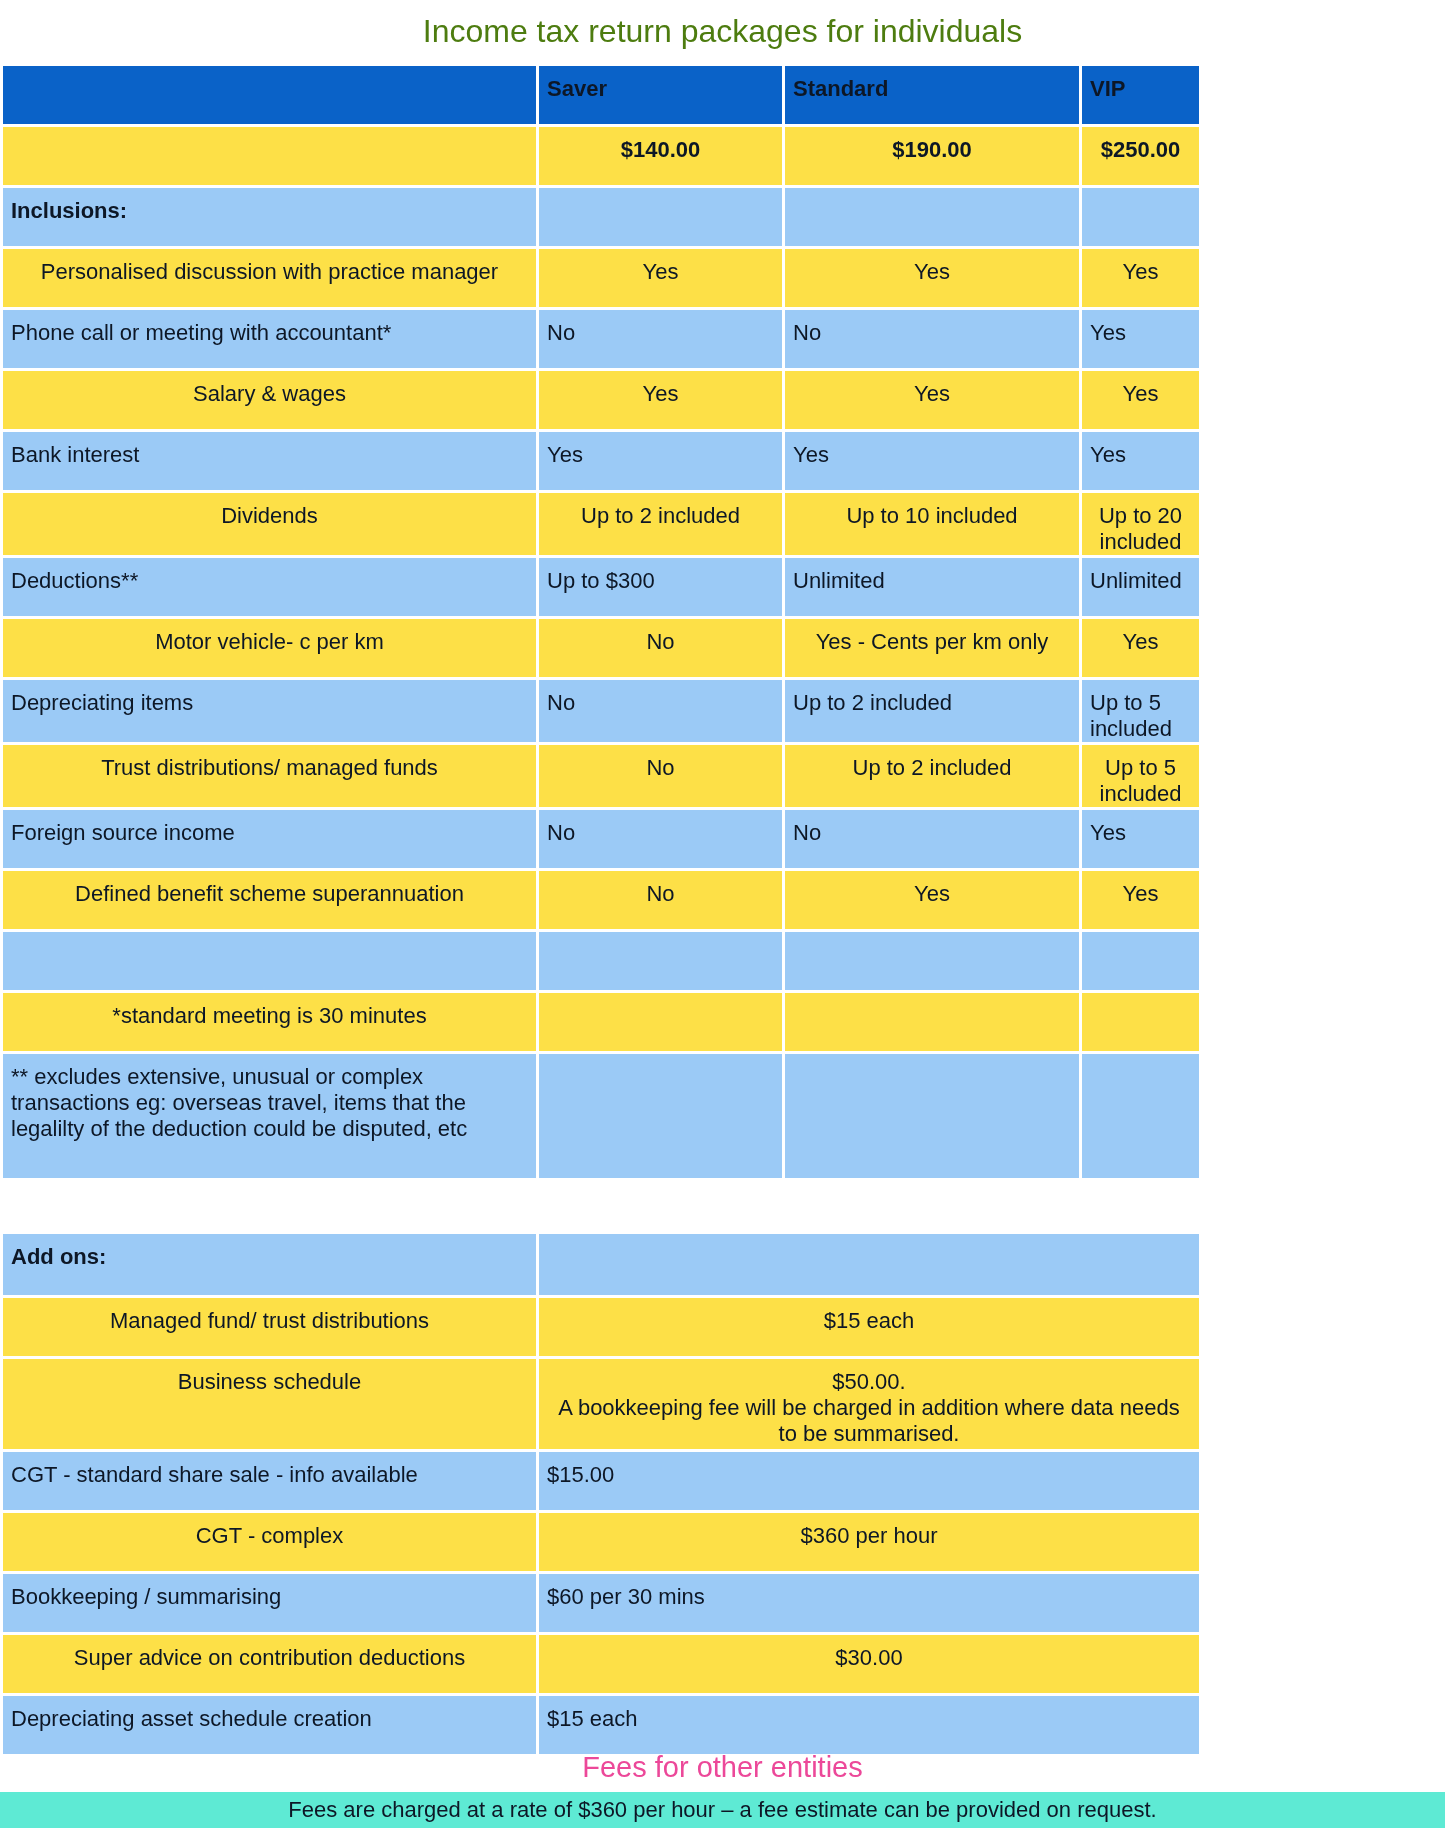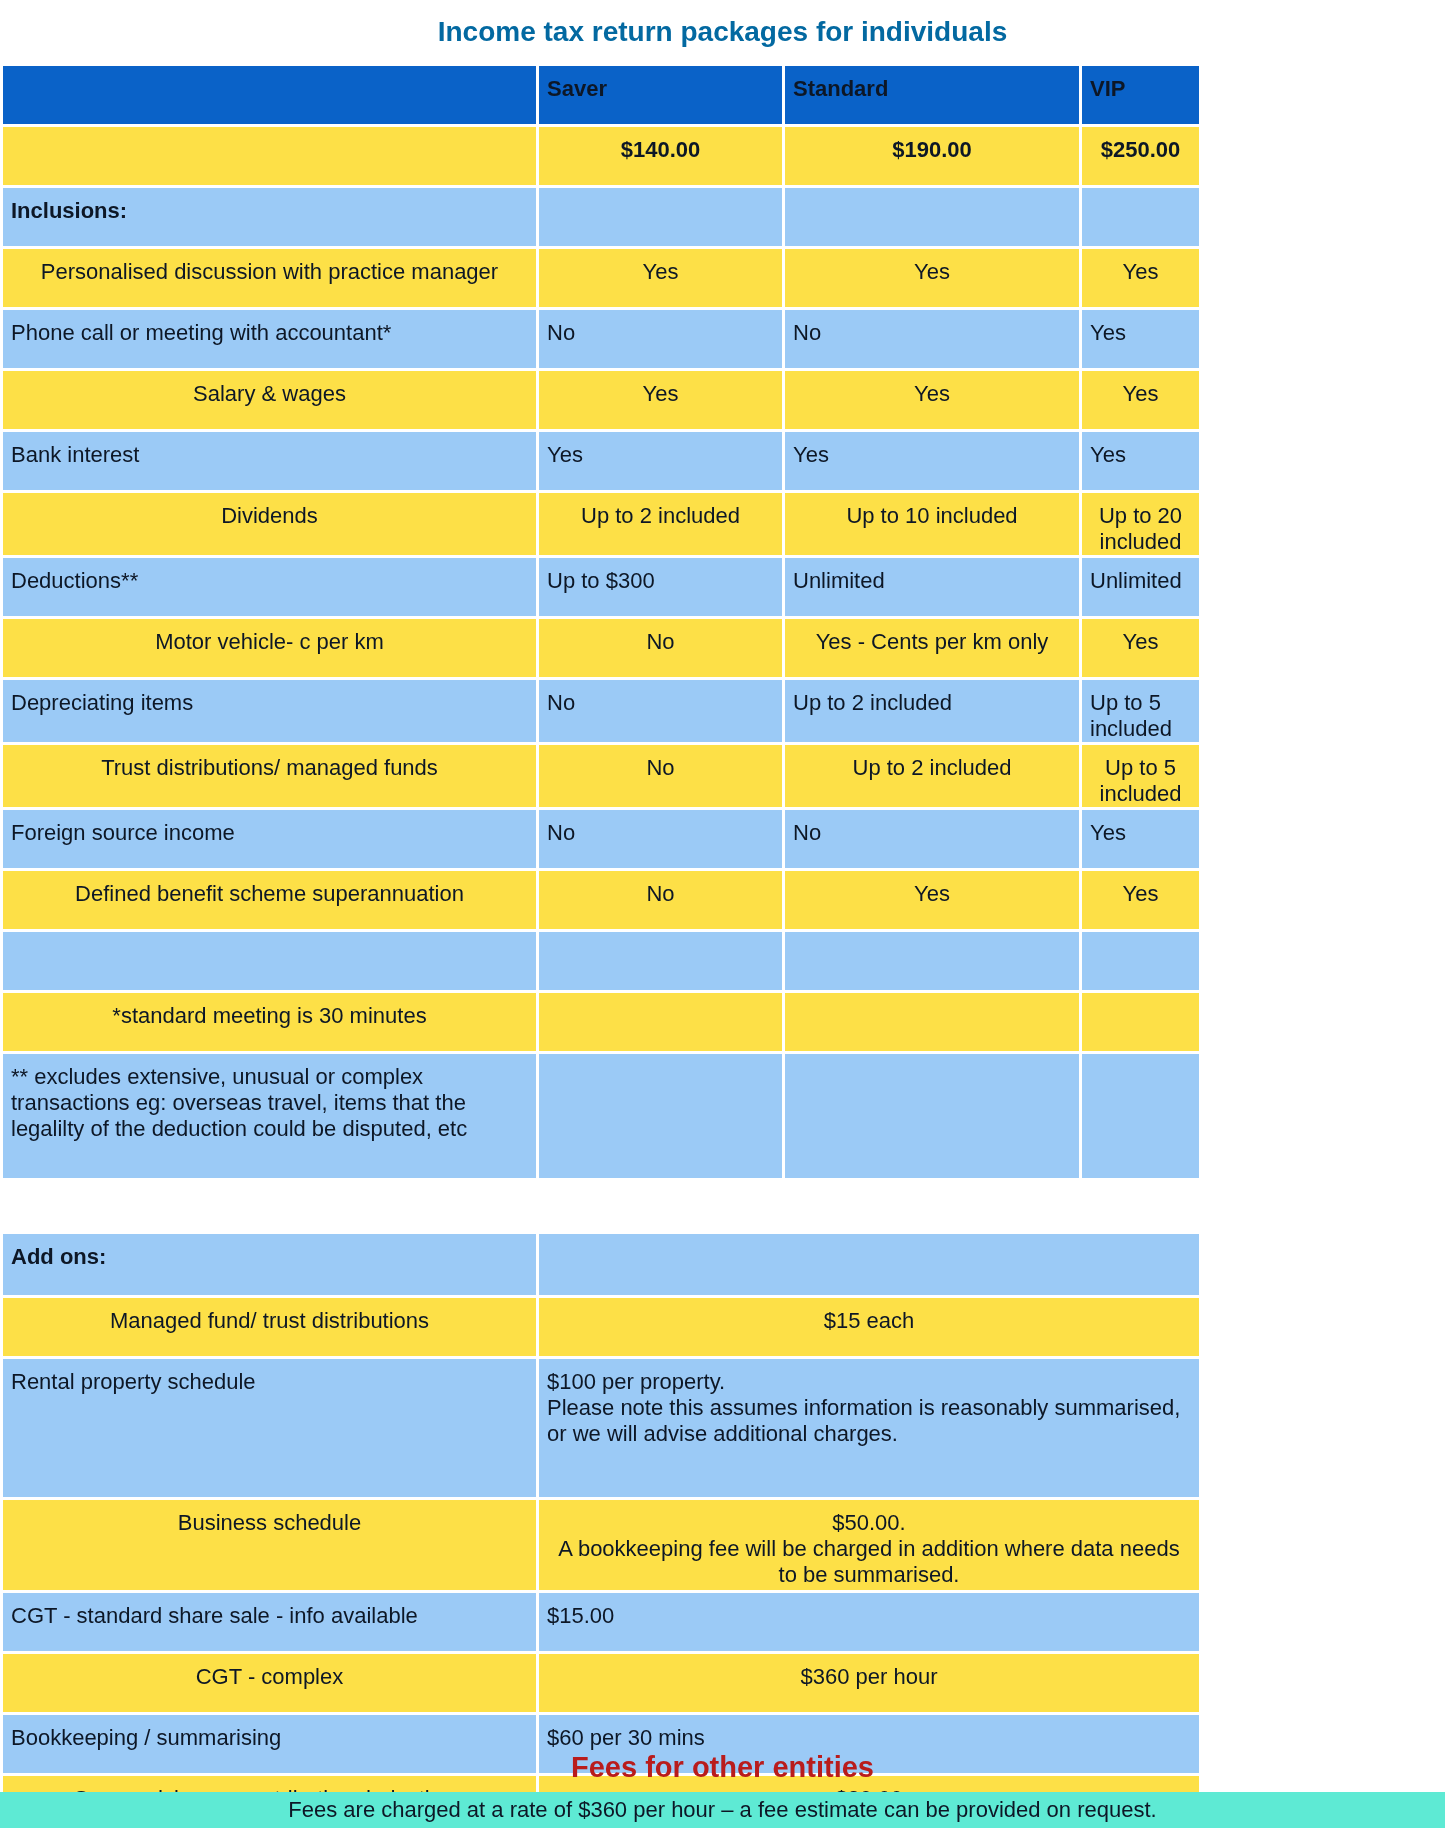--- a/index.html
+++ b/index.html
@@ -7,21 +7,21 @@
     position:relative;
     width:1445px;height:1828px;
     background:#ffffff;
     font-family:"Liberation Sans", sans-serif;
     color:#0d1726;
     overflow:hidden;
   }
   .doc-title{
     height:63px;
     display:flex;align-items:center;justify-content:center;
-    font-size:28px;font-weight:bold;color:#0369a1;
+    font-size:32px;font-weight:normal;color:#4d7c0f;
     letter-spacing:0px;
   }
   table.grid{
     width:1202px;
     border-collapse:separate;
     border-spacing:3px;
     table-layout:fixed;
   }
   table.grid td{
     padding:10px 8px 0 8px;
@@ -40,21 +40,21 @@
   .r-light td{background:#9bcaf6;margin-top:28px;}
   td.b{font-weight:bold;}
   tr.tall-foot td{height:114px;}
   tr.addons-head td{height:51px;}
   tr.tall-rental td{height:128px;}
   tr.tall-business td{height:80px;}
   .gap{height:50px;}
   .fees-title{
     position:absolute;left:0;right:0;bottom:44px;
     text-align:center;
-    font-size:29px;font-weight:bold;color:#b91c1c;
+    font-size:29px;font-weight:normal;color:#ec4899;
   }
   .fees-bar{
     position:absolute;left:0;right:0;bottom:0;
     height:36px;
     background:#5eead4;
     display:flex;align-items:center;justify-content:center;
     font-size:22px;color:#0d1726;
   }
 </style>
 </head>
@@ -186,25 +186,20 @@
       </colgroup>
     <tbody>
         <tr class="r-light addons-head">
       <td class="b">Add ons:</td>
       <td></td>
     </tr>
     <tr class="r-med">
       <td>Managed fund/ trust distributions</td>
       <td>$15 each</td>
     </tr>
-    <tr class="r-light tall-rental">
-      <td>Rental property schedule</td>
-      <td>$100 per property.
-Please note this assumes information is reasonably summarised, or we will advise additional charges.</td>
-    </tr>
     <tr class="r-med tall-business">
       <td>Business schedule</td>
       <td>$50.00.
 A bookkeeping fee will be charged in addition where data needs to be summarised.</td>
     </tr>
     <tr class="r-light">
       <td>CGT - standard share sale - info available</td>
       <td>$15.00</td>
     </tr>
     <tr class="r-med">

